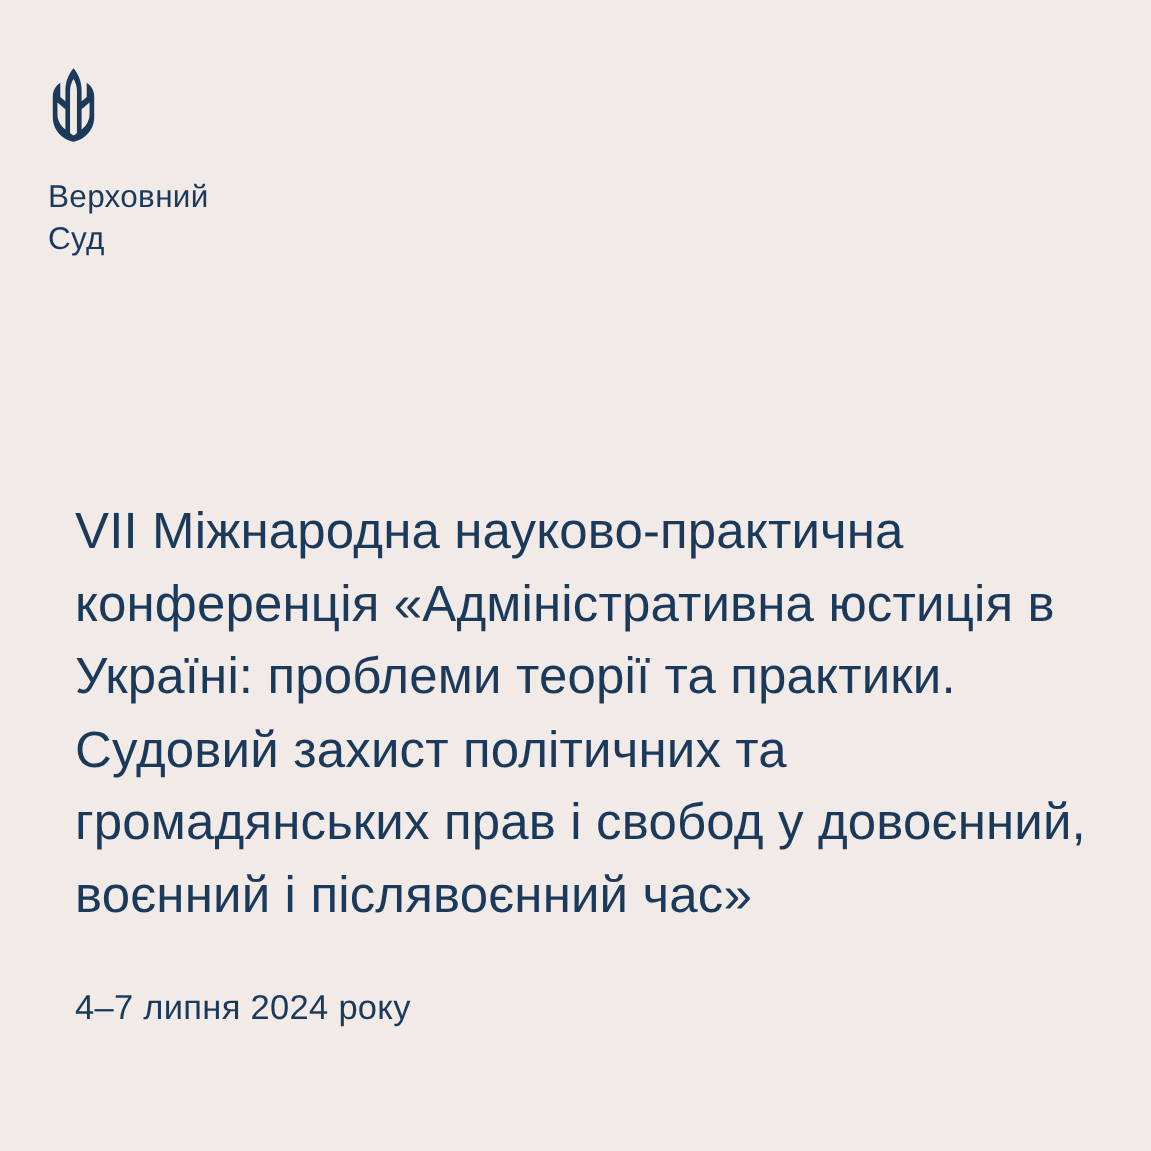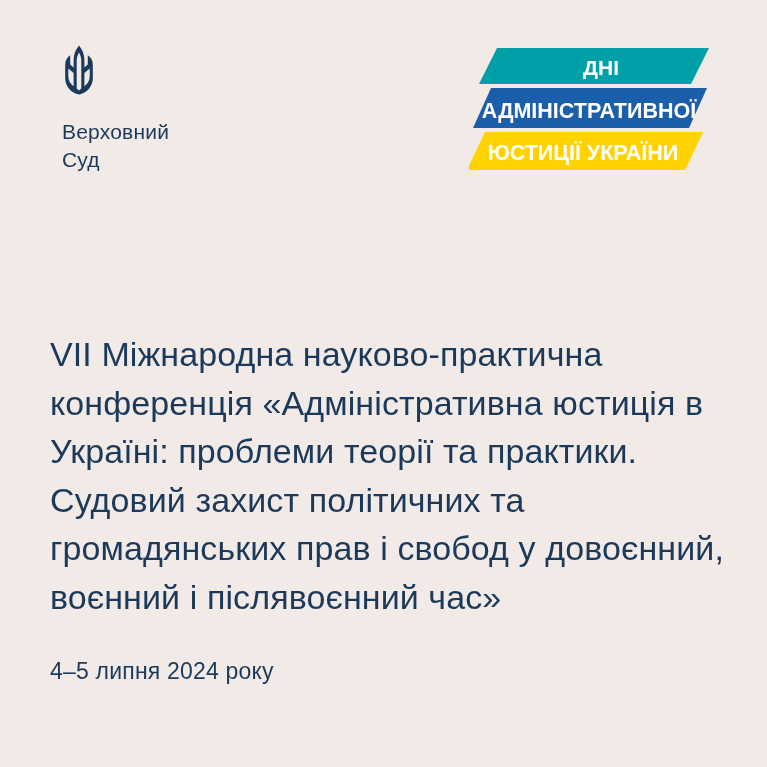--- a/index.html
+++ b/index.html
@@ -17,21 +17,21 @@
     position: relative;
     width: 767px;
     height: 767px;
     background: #f2eae7;
     box-sizing: border-box;
   }
 
   
   .brand {
     position: absolute;
-    left: 62px;
+    left: 32px;
     top: 44px;
     width: 260px;
   }
   .emblem {
     width: 34px;
     height: 52px;
     display: block;
   }
   .brand-name {
     margin-top: 22px;
@@ -90,35 +90,18 @@
   <div class="brand">
     <span class="emblem-wrap">
       <svg class="emblem" viewBox="0 0 34 52" xmlns="http://www.w3.org/2000/svg" aria-hidden="true">
         <path d="M17 1.5 C13.2 6 11.6 11 11.6 16.4 L11.6 23.5 L8.2 20.6 L8.2 11.2 C5.2 13.2 3.2 16.4 3.2 20.4 L3.2 34.2 C3.2 42.4 9.2 49 17 50.5 C24.8 49 30.8 42.4 30.8 34.2 L30.8 20.4 C30.8 16.4 28.8 13.2 25.8 11.2 L25.8 20.6 L22.4 23.5 L22.4 16.4 C22.4 11 20.8 6 17 1.5 Z M17 8.5 C18.6 11.4 19.3 14 19.3 16.8 L19.3 44.6 C18.5 45.3 17.8 45.9 17 46.4 C16.2 45.9 15.5 45.3 14.7 44.6 L14.7 16.8 C14.7 14 15.4 11.4 17 8.5 Z M6.3 24.4 L11.6 28.9 L11.6 42.3 C8.4 39.9 6.3 36.3 6.3 32.2 Z M27.7 24.4 L27.7 32.2 C27.7 36.3 25.6 39.9 22.4 42.3 L22.4 28.9 Z" fill="#1b3a5b"></path>
       </svg>
     </span>
     <div class="brand-name">Верховний
 Суд</div>
   </div>
 
-  <div class="event-logo">
-    <svg viewBox="0 0 240 125" xmlns="http://www.w3.org/2000/svg" aria-hidden="true">
-
-      <polygon points="28,0 240,0 222,36 10,36" fill="#00a0a8"></polygon>
-
-      <polygon points="22,40 238,40 220,80 4,80" fill="#1b5faa"></polygon>
-
-      <polygon points="16,84 234,84 216,122 -2,122" fill="#ffd200"></polygon>
-
-      <polygon points="4,4 24,4 10,32 -10,32" fill="#f2eae7"></polygon>
-      <polygon points="0,44 16,44 4,76 -12,76" fill="#f2eae7"></polygon>
-
-      <text x="132" y="27" font-family="Liberation Sans, sans-serif" font-size="21" font-weight="bold" fill="#ffffff" text-anchor="middle">ДНІ</text>
-      <text x="120" y="70" font-family="Liberation Sans, sans-serif" font-size="21.5" font-weight="bold" fill="#ffffff" text-anchor="middle">АДМІНІСТРАТИВНОЇ</text>
-      <text x="114" y="112" font-family="Liberation Sans, sans-serif" font-size="21.5" font-weight="bold" fill="#ffffff" text-anchor="middle">ЮСТИЦІЇ УКРАЇНИ</text>
-    </svg>
-  </div>
 
   <div class="title">VII Міжнародна науково-практична конференція «Адміністративна юстиція в Україні: проблеми теорії та практики. Судовий захист політичних та громадянських прав і свобод у довоєнний, воєнний і післявоєнний час»</div>
 
-  <div class="date">4–5 липня 2024 року</div>
+  <div class="date">4–7 липня 2024 року</div>
 
 </div>
 
 </body></html>

